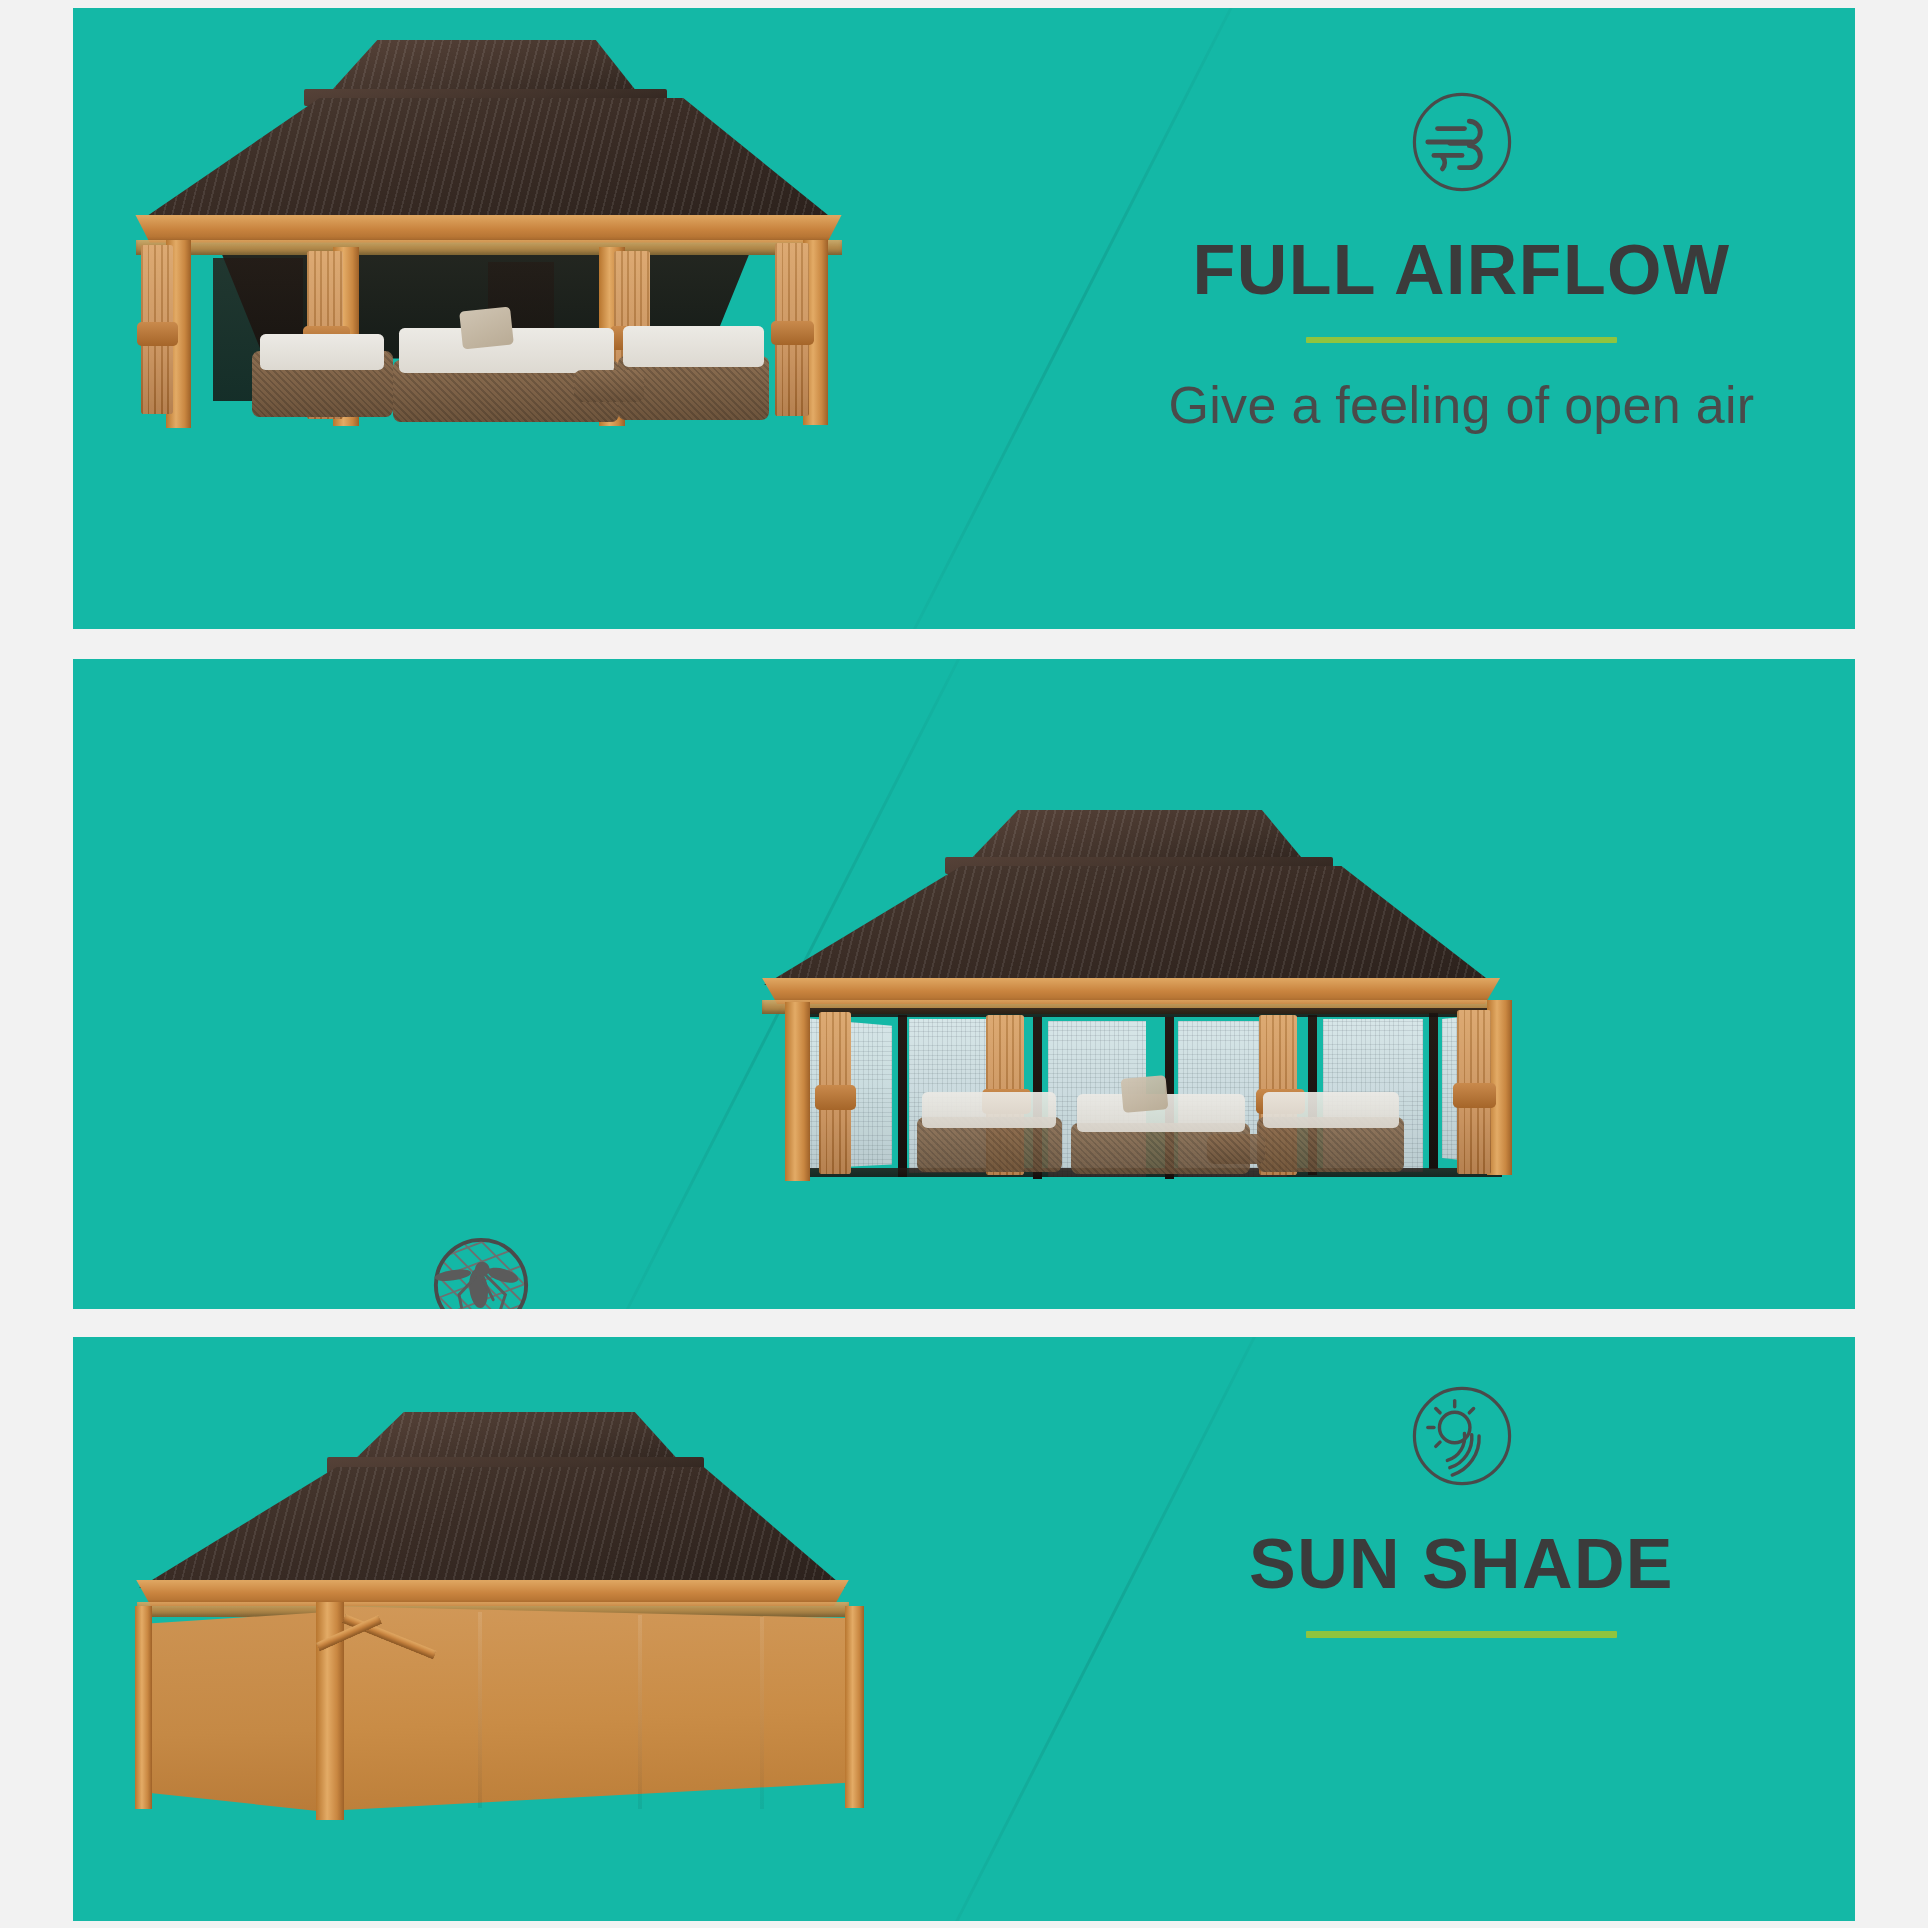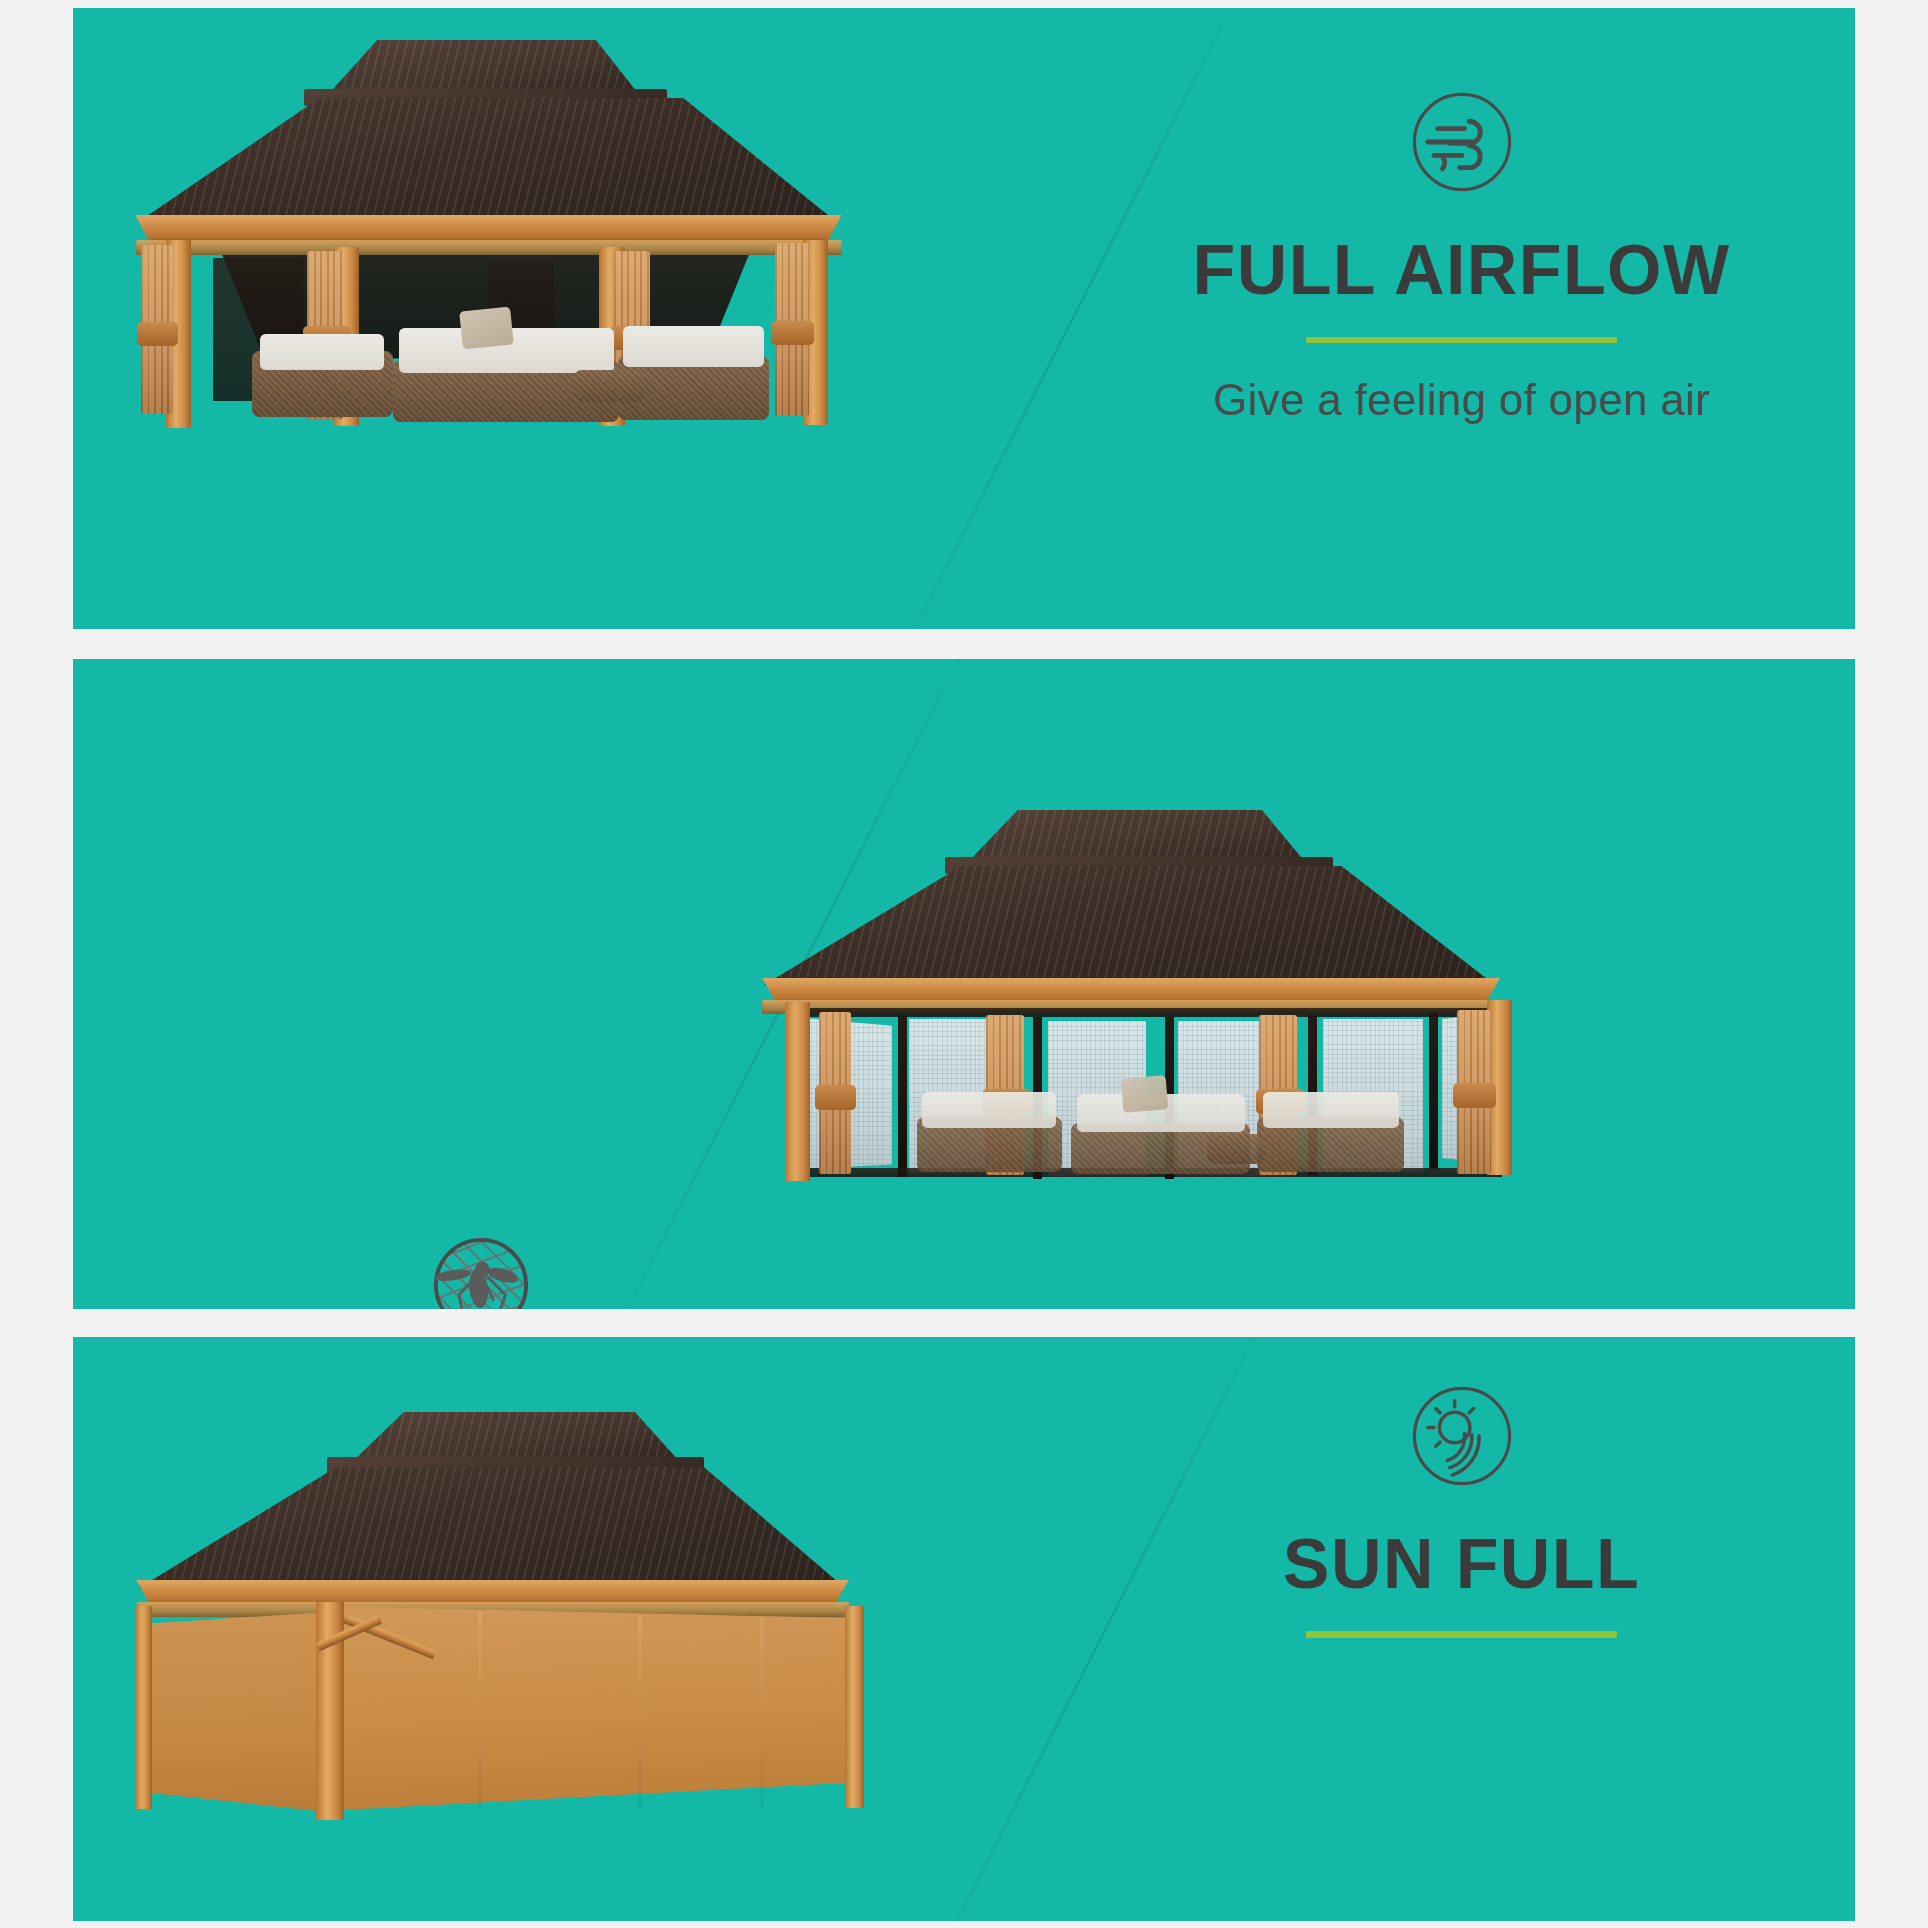--- a/index.html
+++ b/index.html
@@ -45,21 +45,21 @@
     line-height:1.0;
     white-space:nowrap;
   }
   .rule {
     width:311px; height:6.6px;
     background:#8FC43F;
     margin:32px auto 32px auto;
     border-radius:0.9px;
   }
   .subtitle {
-    font-size:44px;
+    font-size:52px;
     font-weight:normal;
     color:#4a4a4a;
     letter-spacing:0.3px;
     white-space:nowrap;
   }
 
   #tb-airflow  { left:993px; top:73px;  width:791px; }
   #tb-mosquito { left:36px;   top:565px; width:744px; }
   #tb-sunshade { left:993px; top:38px;  width:791px; }
 
@@ -397,19 +397,19 @@
             <line x1="59.5" y1="27.5" x2="56" y2="31"></line>
             <line x1="28.5" y1="58.5" x2="32" y2="55"></line>
           </g>
           <g fill="none" stroke="#4a4a4a" stroke-width="2.8" stroke-linecap="round">
             <path d="M52 48 a20 20 0 0 1 -14 22"></path>
             <path d="M58 49 a26 26 0 0 1 -18 27"></path>
             <path d="M64 50 a32 32 0 0 1 -22 32"></path>
           </g>
         </svg>
       </div>
-      <div class="title">SUN FULL</div>
+      <div class="title">SUN SHADE</div>
       <div class="rule"></div>
     </div>
   </div>
 
 </div>
 
 
 </body></html>

